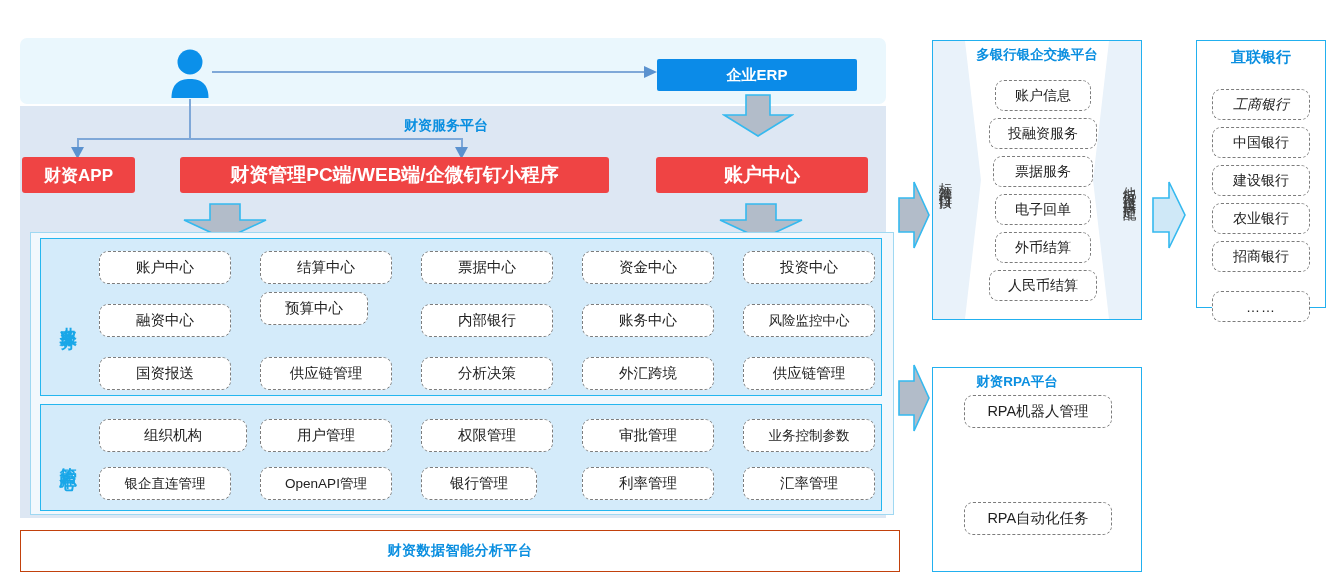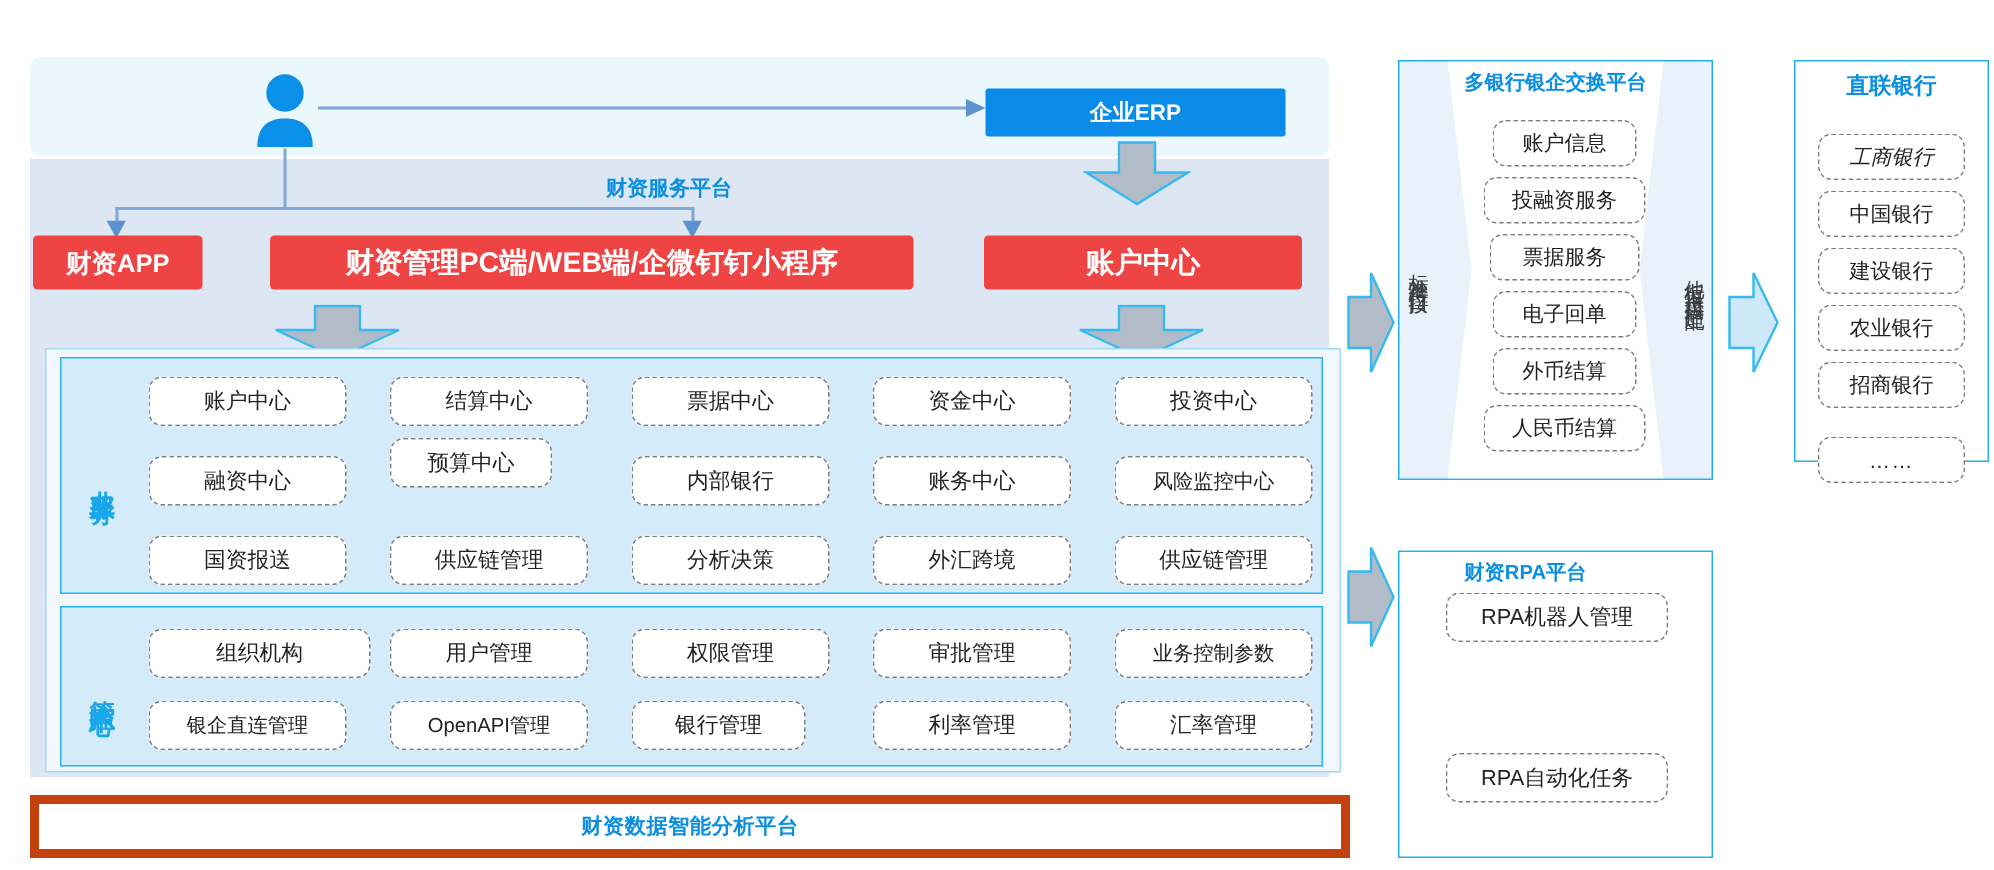--- a/index.html
+++ b/index.html
@@ -33,21 +33,21 @@
     background: #eaf7fd;
     border-radius: 7px;
   }
   #platform-body {
     left: 20px; top: 106px; width: 866px; height: 412px;
     background: #dde7f3;
   }
   #bottom-bar {
     left: 20px; top: 530px; width: 880px; height: 42px;
     background: #ffffff;
-    border: 6px solid #c2410c;
+    border: 1px solid #c2410c;
   }
   #bottom-bar .txt {
     font-size: 14px; font-weight: bold; color: #0b8fe0;
     letter-spacing: .5px;
   }
 
   
   #person { left: 168px; top: 47px; width: 44px; height: 52px; }
 
   

